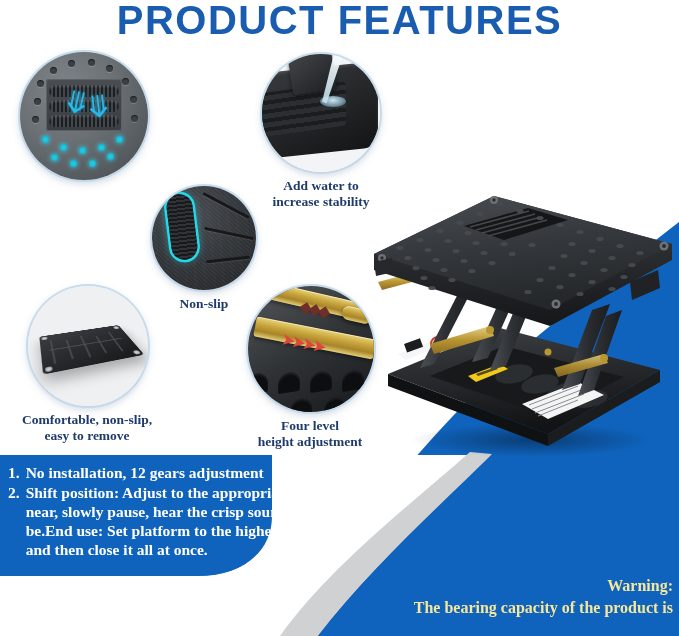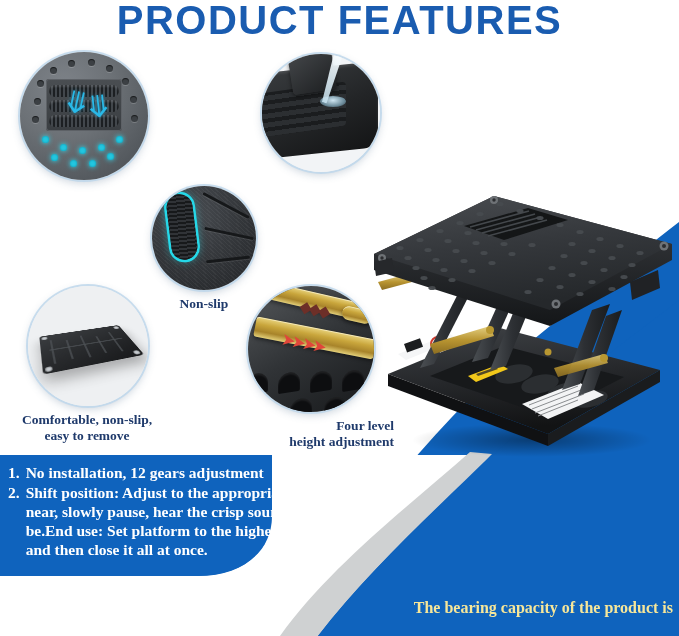--- a/index.html
+++ b/index.html
@@ -282,20 +282,22 @@
 <div class="feature" style="left:262px; top:54px;">
   <div class="circle" style="width:118px;height:118px;">
     <div class="art-water">
       <div class="base"></div>
       <div class="ribs"></div>
       <div class="lid"></div>
       <div class="hole"></div>
       <div class="stream"></div>
     </div>
   </div>
+  <div class="cap" style="width:136px;margin-left:-9px;">Add water to
+increase stability</div>
 </div>
 
 <div class="feature" style="left:152px; top:186px;">
   <div class="circle" style="width:104px;height:104px;">
     <div class="art-nonslip">
       <div class="grain"></div>
       <div class="groove" style="left:48px;top:18px;width:52px;transform:rotate(28deg);"></div>
       <div class="groove" style="left:52px;top:46px;width:50px;transform:rotate(12deg);"></div>
       <div class="groove" style="left:54px;top:72px;width:44px;transform:rotate(-6deg);"></div>
       <div class="pad"></div>
@@ -337,21 +339,21 @@
         <div class="slot" style="left:48px; top:58px;"></div>
         <div class="slot" style="left:82px; top:62px;"></div>
       </div>
       <div class="bar" style="left:14px;top:8px;width:118px;height:17px;transform:rotate(13deg);"></div>
       <div class="bar" style="left:6px;top:42px;width:122px;height:20px;transform:rotate(11deg);"></div>
       <div class="bar" style="left:94px;top:22px;width:30px;height:14px;transform:rotate(13deg);border-radius:7px;"></div>
       <span class="zig dk" style="left:52px;top:14px;transform:rotate(13deg);">◆◆◆</span>
       <span class="zig" style="left:34px;top:48px;transform:rotate(11deg);">➤➤➤➤</span>
     </div>
   </div>
-  <div class="cap" style="width:168px;margin-left:-22px;text-align:right;">Four level
+  <div class="cap" style="width:168px;margin-left:-22px;">Four level
 height adjustment</div>
 </div>
 
 <svg id="product" viewBox="0 0 306 280">
   <defs>
     <linearGradient id="topPlate" x1="0" y1="0" x2="0.3" y2="1">
       <stop offset="0" stop-color="#4a4d51"></stop>
       <stop offset="0.5" stop-color="#35383c"></stop>
       <stop offset="1" stop-color="#25282b"></stop>
     </linearGradient>
@@ -523,14 +525,15 @@
       <span class="txt">No installation, 12 gears adjustment</span>
     </li>
     <li>
       <span class="num">2.</span>
       <span class="txt">Shift position: Adjust to the appropriate gear near, slowly pause, hear the crisp sound can be.End use: Set platform to the highest setting and then close it all at once.</span>
     </li>
   </ol>
 </div>
 
 <div id="warning">
+  <span class="w-line">Warning:</span>
   <span class="w-line">The bearing capacity of the product is</span>
 </div>
 
 </body></html>

